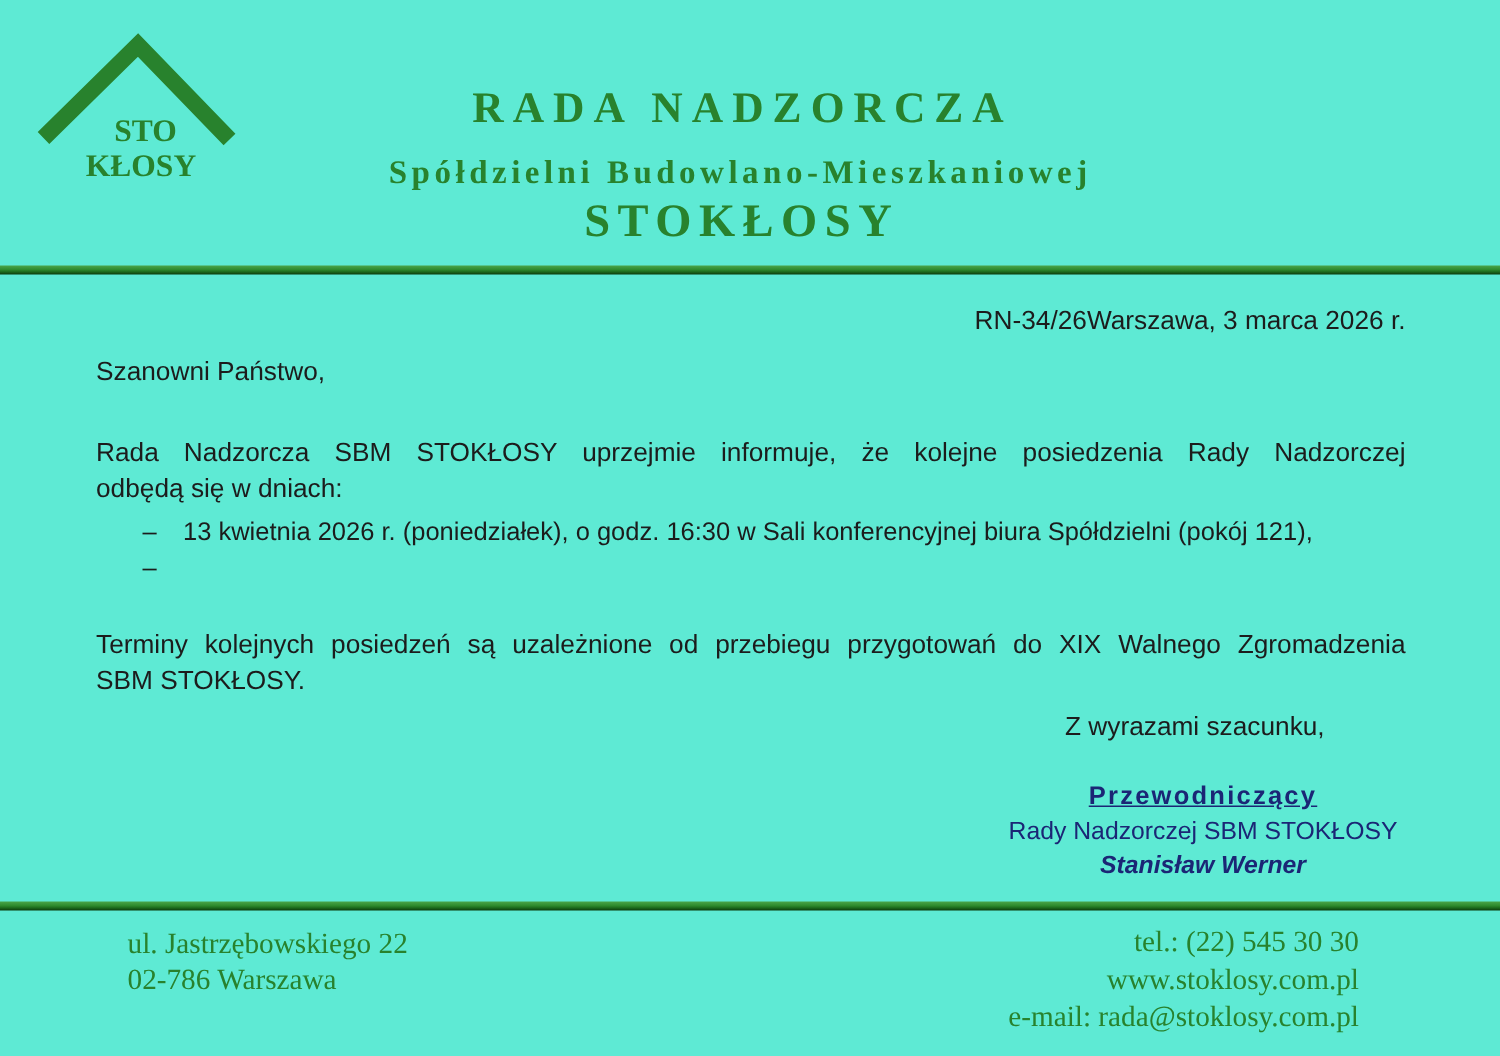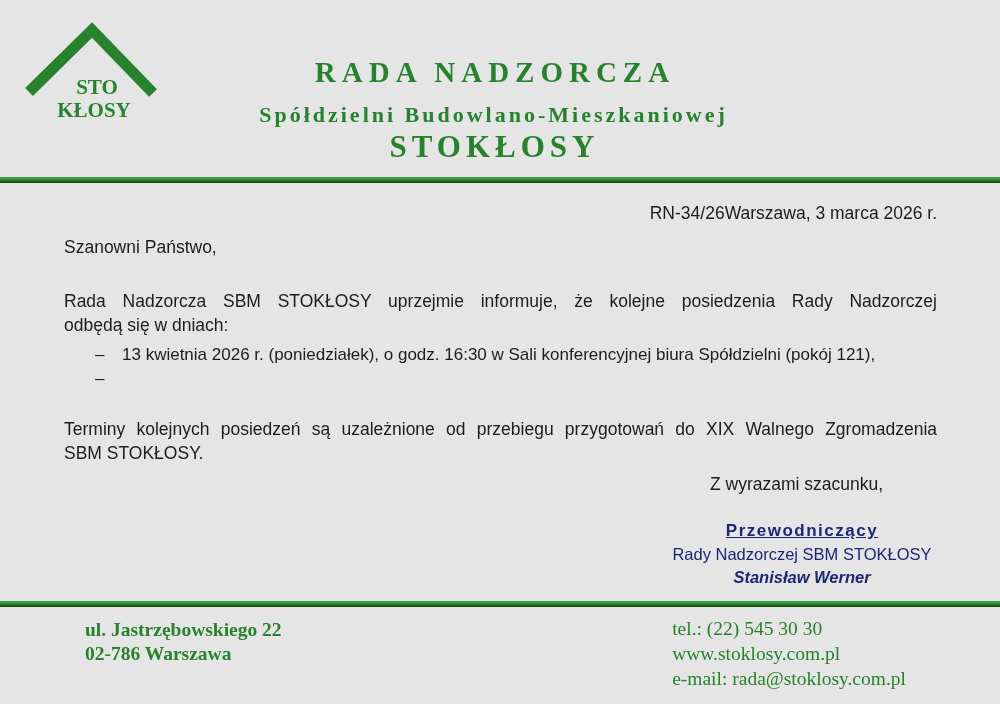--- a/index.html
+++ b/index.html
@@ -1,20 +1,20 @@
 <!DOCTYPE html>
 <html><head>
 <meta charset="utf-8">
 <style>
   html, body { margin: 0; padding: 0; background: #ffffff; }
   .page {
     position: relative;
     width: 1000px;
     height: 704px;
-    background: #e5e5e5;
+    background: #5eead4;
     overflow: hidden;
     font-family: "Liberation Sans", sans-serif;
     color: #1c1c1c;
   }
   
   .logo { position: absolute; left: 20px; top: 12px; width: 150px; height: 108px; }
   .org-title {
     position: absolute; left: -8px; top: 56px; width: 1000px;
     text-align: center; color: #28822d;
     font-family: "Liberation Serif", serif; font-weight: bold;
@@ -48,24 +48,24 @@
     position: absolute; left: 652px; top: 520px; width: 300px;
     text-align: center; color: #1b2675; white-space: nowrap;
   }
   .sig-title { font-size: 17px; font-weight: bold; letter-spacing: 1.5px; line-height: 22px; text-decoration: underline; }
   .sig-org   { font-size: 16.5px; line-height: 24px; }
   .sig-name  { font-size: 16.5px; font-weight: bold; font-style: italic; line-height: 23px; }
   
   .footer-left {
     position: absolute; left: 85px; top: 618px;
     font-family: "Liberation Serif", serif; color: #28822d;
-    font-size: 19.5px; line-height: 24px; white-space: nowrap; font-weight: bold;
+    font-size: 19.5px; line-height: 24px; white-space: nowrap;
   }
   .footer-right {
-    position: absolute; right: 94px; top: 616px; 
+    position: absolute; right: 94px; top: 616px; text-align: right;
     font-family: "Liberation Serif", serif; color: #28822d;
     font-size: 19.5px; line-height: 25px; white-space: nowrap;
   }
 </style>
 </head>
 <body>
 
 <div class="page">
 
   <svg class="logo" viewBox="0 0 150 108" aria-hidden="true">

